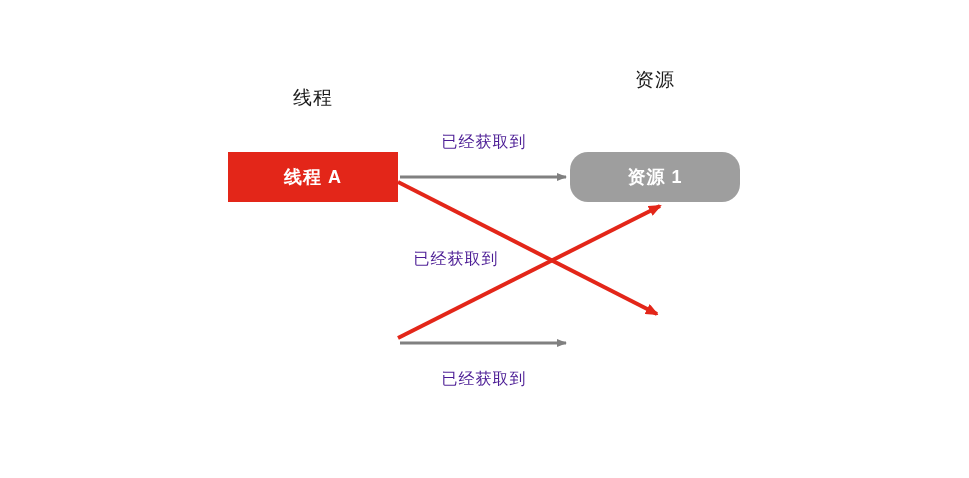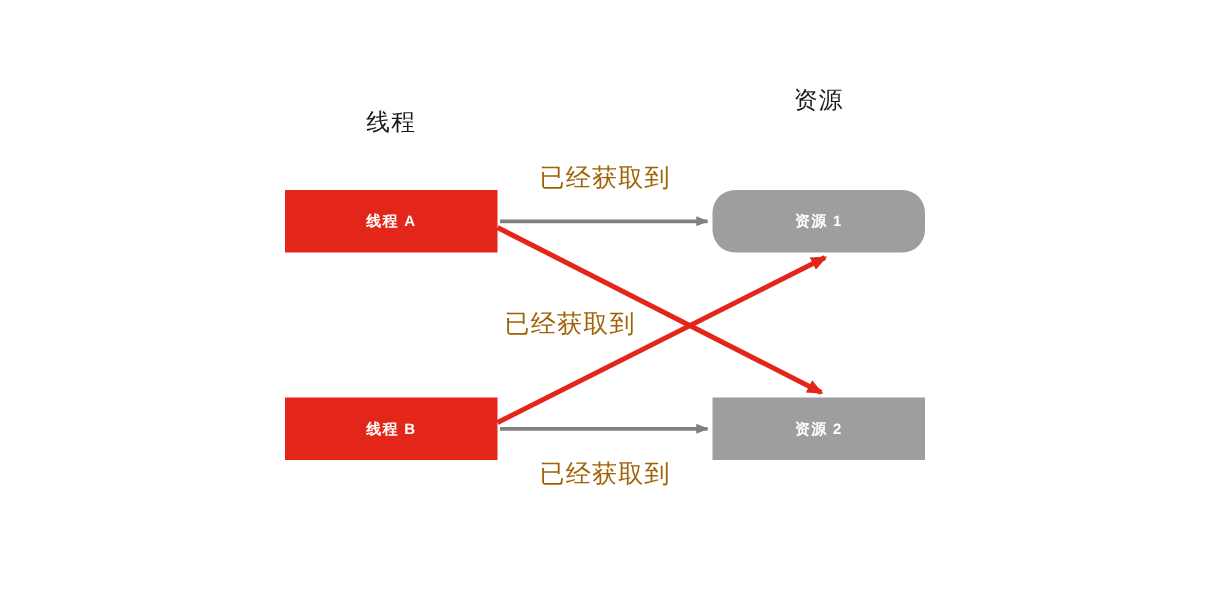--- a/index.html
+++ b/index.html
@@ -36,38 +36,38 @@
   #col-header-resource { left: 655px; top: 80px; }
 
   .node-box {
     position: absolute;
     width: 170px;
     height: 50px;
     display: flex;
     align-items: center;
     justify-content: center;
     color: #ffffff;
-    font-size: 12px;
+    font-size: 18px;
     font-weight: bold;
     letter-spacing: 1px;
     white-space: nowrap;
     box-sizing: border-box;
   }
   .node-thread { background: #e32619; }
   .node-resource { background: #9e9e9e; }
 
   #node-thread-a { left: 228px; top: 152px; }
   #node-thread-b { left: 228px; top: 318px; }
   #node-resource-1 { left: 570px; top: 152px; border-radius: 18px; }
   #node-resource-2 { left: 570px; top: 318px; }
 
   .edge-label {
     position: absolute;
-    font-size: 20px;
-    color: #a16207;
+    font-size: 16px;
+    color: #4c1d95;
     letter-spacing: 1px;
     white-space: nowrap;
     transform: translate(-50%, -50%);
   }
   #edge-label-acquired-top { left: 484px; top: 142px; }
   #edge-label-waiting { left: 456px; top: 259px; }
   #edge-label-acquired-bottom { left: 484px; top: 379px; }
 
   #watermark {
     position: absolute;
@@ -109,25 +109,23 @@
 
     <line x1="398" y1="338" x2="660" y2="206" stroke="#e32619" stroke-width="4" marker-end="url(#arrow-red)"></line>
   </svg>
 
   <div class="col-header" id="col-header-thread">线程</div>
 
   <div class="col-header" id="col-header-resource">资源</div>
 
   <div class="node-box node-thread" id="node-thread-a">线程 A</div>
 
-  <div class="node-box node-thread" id="node-thread-b">线程 B</div>
 
   <div class="node-box node-resource" id="node-resource-1">资源 1</div>
 
-  <div class="node-box node-resource" id="node-resource-2">资源 2</div>
 
   <div class="edge-label" id="edge-label-acquired-top">已经获取到</div>
 
   <div class="edge-label" id="edge-label-waiting">已经获取到</div>
 
   <div class="edge-label" id="edge-label-acquired-bottom">已经获取到</div>
 
   <div id="watermark">@拉勾教育</div>
 
 </div>

